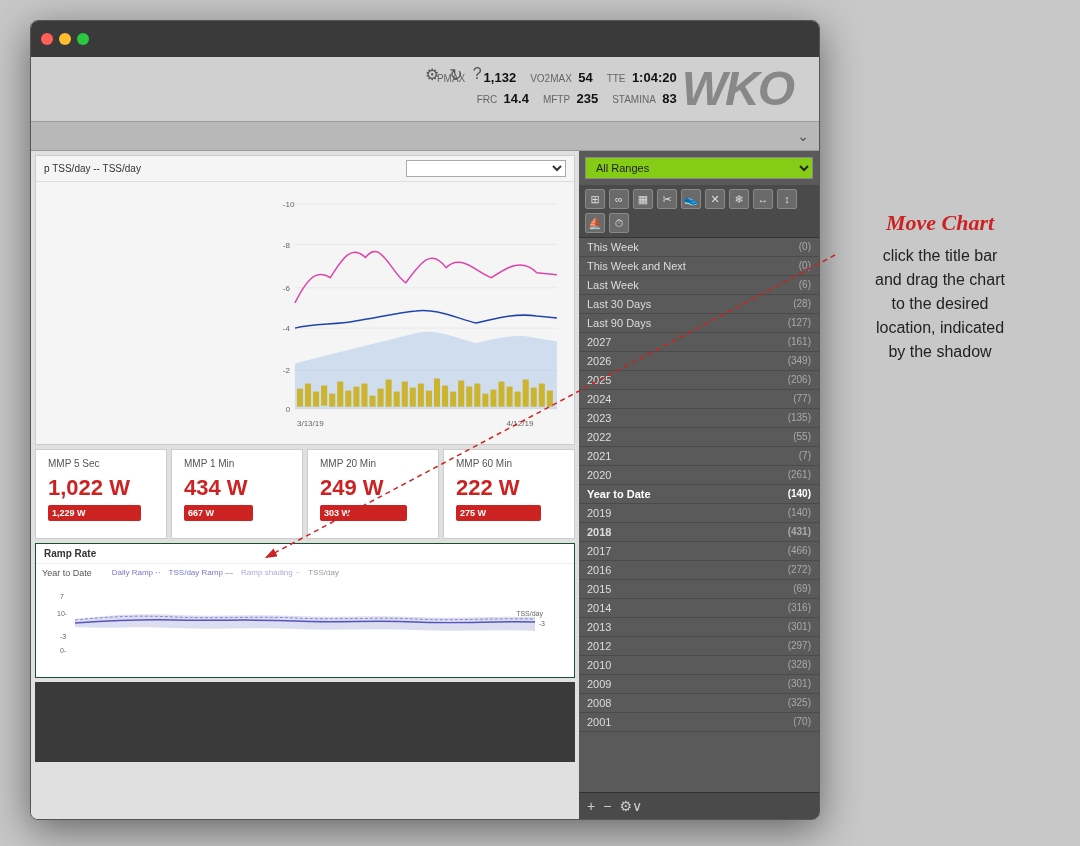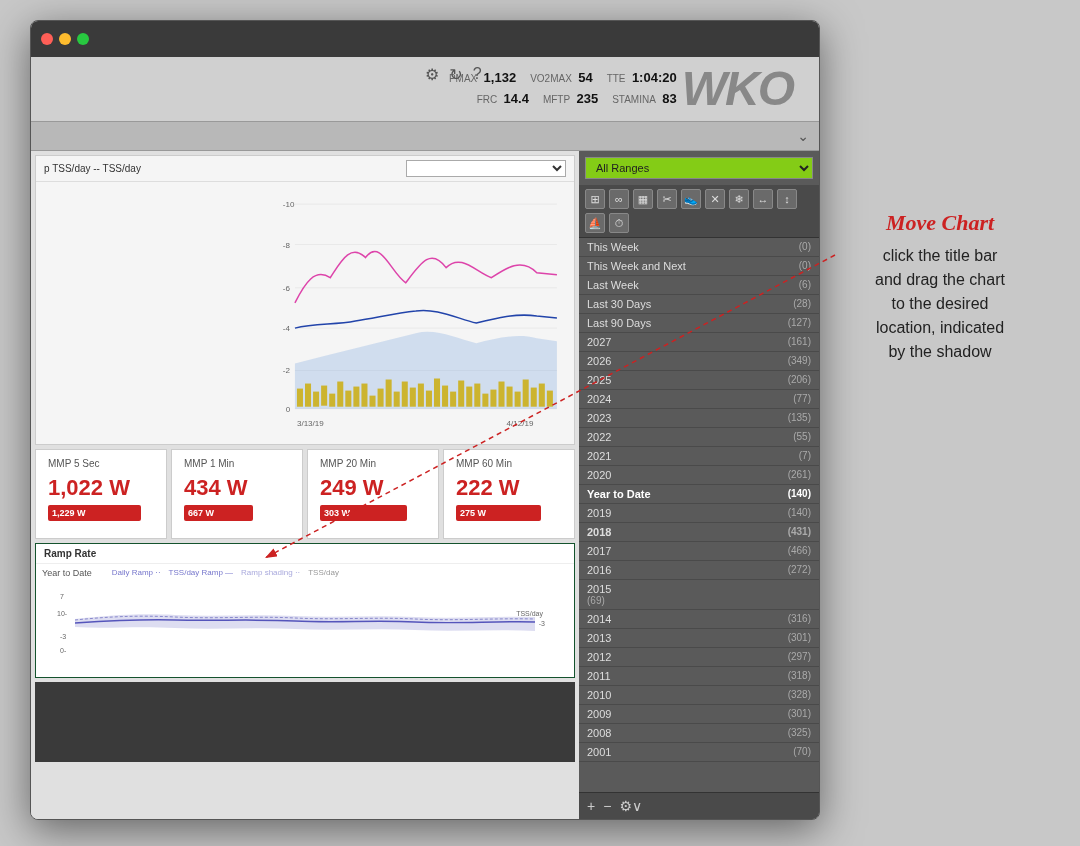--- a/index.html
+++ b/index.html
@@ -386,21 +386,21 @@
   <div class="header-area">
     <div class="header-icons">
       <span>⚙</span>
       <span>↻</span>
       <span>?</span>
     </div>
     <div class="stats-area">
       <div class="stats-row">
         <span>
           <span class="stat-label">PMAX</span>
-          <span class="stat-value" style="margin-left:3px">1,132</span>
+          <span class="stat-value" style="margin-left:15px">1,132</span>
         </span>
         <span>
           <span class="stat-label">VO2MAX</span>
           <span class="stat-value" style="margin-left:3px">54</span>
         </span>
         <span>
           <span class="stat-label">TTE</span>
           <span class="stat-value" style="margin-left:3px">1:04:20</span>
         </span>
       </div>
@@ -653,39 +653,35 @@
             <span class="date-count">(431)</span>
           </div>
           <div class="date-list-item" style="font-weight: normal;">
             <span>2017</span>
             <span class="date-count">(466)</span>
           </div>
           <div class="date-list-item" style="font-weight: normal;">
             <span>2016</span>
             <span class="date-count">(272)</span>
           </div>
-          <div class="date-list-item" style="font-weight: normal; flex-direction: column;">
+          <div class="date-list-item" style="font-weight: normal;">
             <span>2015</span>
             <span class="date-count">(69)</span>
           </div>
           <div class="date-list-item" style="font-weight: normal;">
             <span>2014</span>
             <span class="date-count">(316)</span>
           </div>
           <div class="date-list-item" style="font-weight: normal;">
             <span>2013</span>
             <span class="date-count">(301)</span>
           </div>
           <div class="date-list-item" style="font-weight: normal;">
             <span>2012</span>
             <span class="date-count">(297)</span>
-          </div>
-          <div class="date-list-item" style="font-weight: normal;">
-            <span>2011</span>
-            <span class="date-count">(318)</span>
           </div>
           <div class="date-list-item" style="font-weight: normal;">
             <span>2010</span>
             <span class="date-count">(328)</span>
           </div>
           <div class="date-list-item" style="font-weight: normal;">
             <span>2009</span>
             <span class="date-count">(301)</span>
           </div>
           <div class="date-list-item" style="font-weight: normal;">

